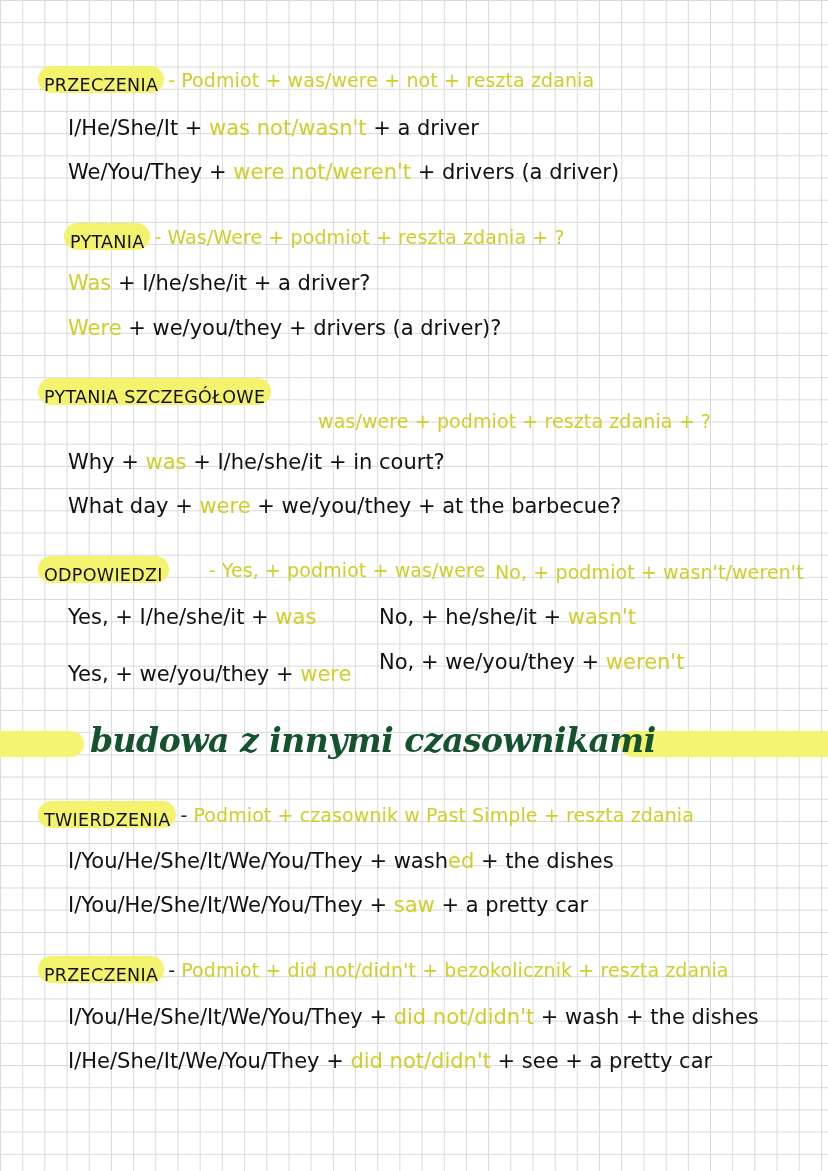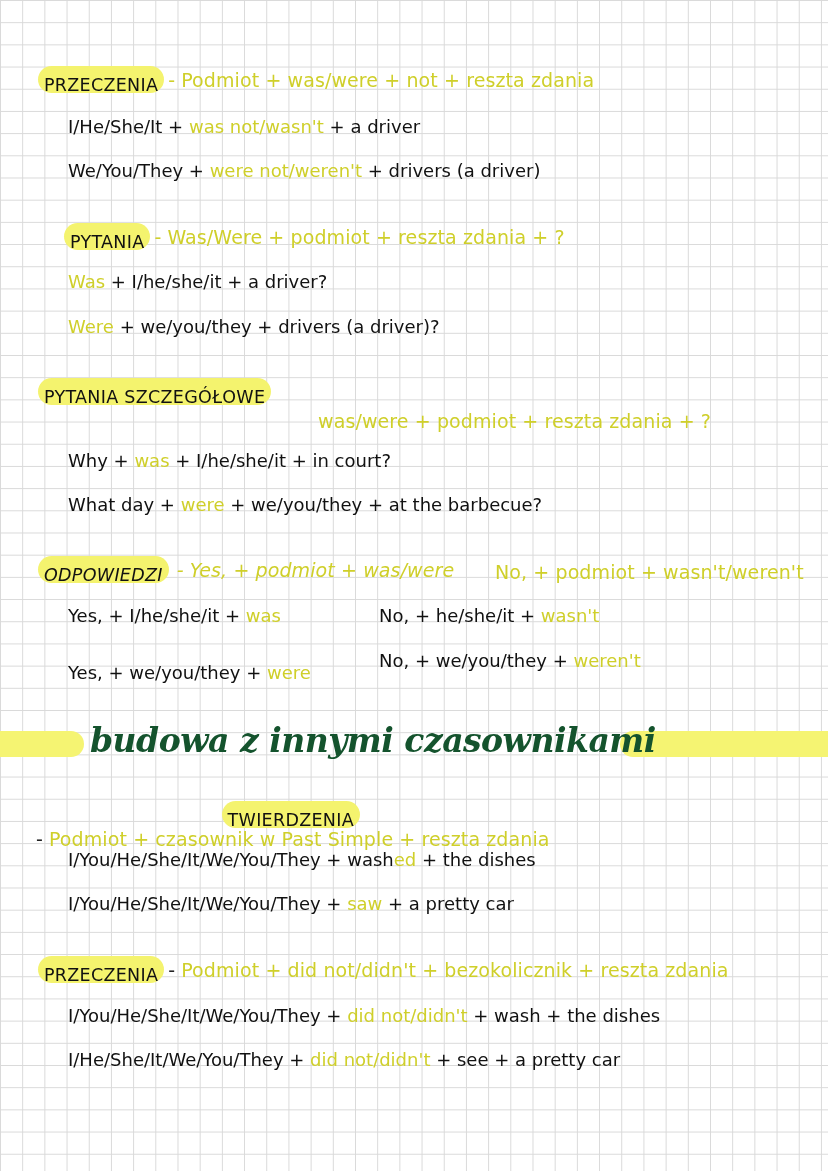--- a/index.html
+++ b/index.html
@@ -33,21 +33,21 @@
     .rule {
       color: #cfcf2a;
       font-size: 19px;
       margin-left: 4px;
       letter-spacing: 0.1px;
     }
     .dash { margin-right: 6px; }
     .dash.dark { color: #222; }
     .dash.yellow { color: #cfcf2a; }
     .line {
-      font-size: 18px;
+      font-size: 21px;
       color: #111;
     }
     .hl { color: #cfcf2a; }
     .bar {
       position: absolute;
       background: #f5f472;
       height: 26px;
     }
     .title-script {
       position: absolute;
@@ -89,43 +89,43 @@
   <span class="pill">PYTANIA SZCZEGÓŁOWE</span>
 </div>
 <div class="abs rule" style="left:318px; top:410px; margin-left:0;">was/were + podmiot + reszta zdania + ?</div>
 <div class="abs line" style="left:68px; top:450px;">
   <span>Why + </span><span class="hl">was</span><span> + I/he/she/it + in court?</span>
 </div>
 <div class="abs line" style="left:68px; top:494px;">
   <span>What day + </span><span class="hl">were</span><span> + we/you/they + at the barbecue?</span>
 </div>
 
-<div class="abs header-row" style="left:38px; top:556px;font-style:italic;">
+<div class="abs header-row" style="left:38px; top:556px;">
   <span class="pill">ODPOWIEDZI</span>
-  <span class="rule" style="margin-left:8px;"><span class="dash yellow">-</span><span>Yes, + podmiot + was/were</span></span>
+  <span class="rule" style="margin-left:8px;padding-left:32px;"><span class="dash yellow">-</span><span>Yes, + podmiot + was/were</span></span>
 </div>
 <div class="abs rule" style="left:479px; top:561px; margin-left:16px;">No, + podmiot + wasn't/weren't</div>
 <div class="abs line" style="left:68px; top:605px;">
   <span>Yes, + I/he/she/it + </span><span class="hl">was</span>
 </div>
 <div class="abs line" style="left:68px; top:650px;margin-top:12px;">
   <span>Yes, + we/you/they + </span><span class="hl">were</span>
 </div>
 <div class="abs line" style="left:379px; top:605px;">
   <span>No, + he/she/it + </span><span class="hl">wasn't</span>
 </div>
 <div class="abs line" style="left:379px; top:650px;">
   <span>No, + we/you/they + </span><span class="hl">weren't</span>
 </div>
 
 <div class="bar" style="left:0; top:731px; width:84px; border-radius:0 13px 13px 0;"></div>
 <div class="bar" style="left:620px; top:731px; width:208px; border-radius:13px 0 0 13px;"></div>
 <div class="title-script" style="left:90px; top:721px;">budowa z innymi czasownikami</div>
 
-<div class="abs header-row" style="left:32px; top:801px;flex-direction:column;">
+<div class="abs header-row" style="left:38px; top:801px;">
   <span class="pill">TWIERDZENIA</span>
   <span class="rule"><span class="dash dark">-</span><span>Podmiot + czasownik w Past Simple + reszta zdania</span></span>
 </div>
 <div class="abs line" style="left:68px; top:849px;">
   <span>I/You/He/She/It/We/You/They + wash</span><span class="hl">ed</span><span> + the dishes</span>
 </div>
 <div class="abs line" style="left:68px; top:893px;">
   <span>I/You/He/She/It/We/You/They + </span><span class="hl">saw</span><span> + a pretty car</span>
 </div>
 

